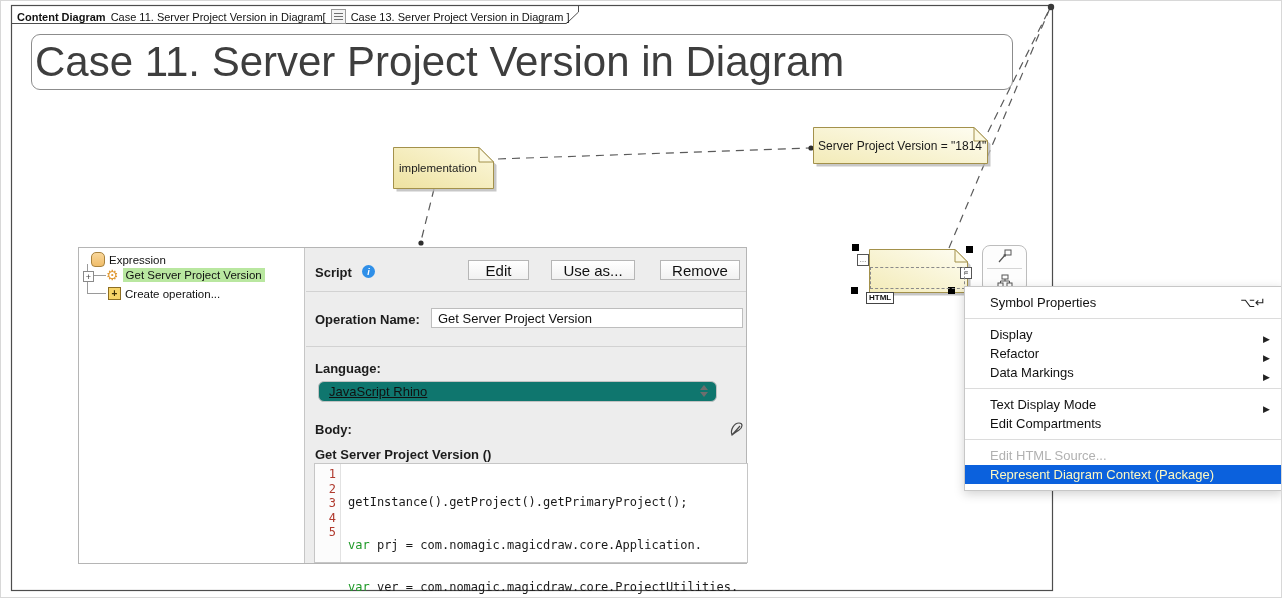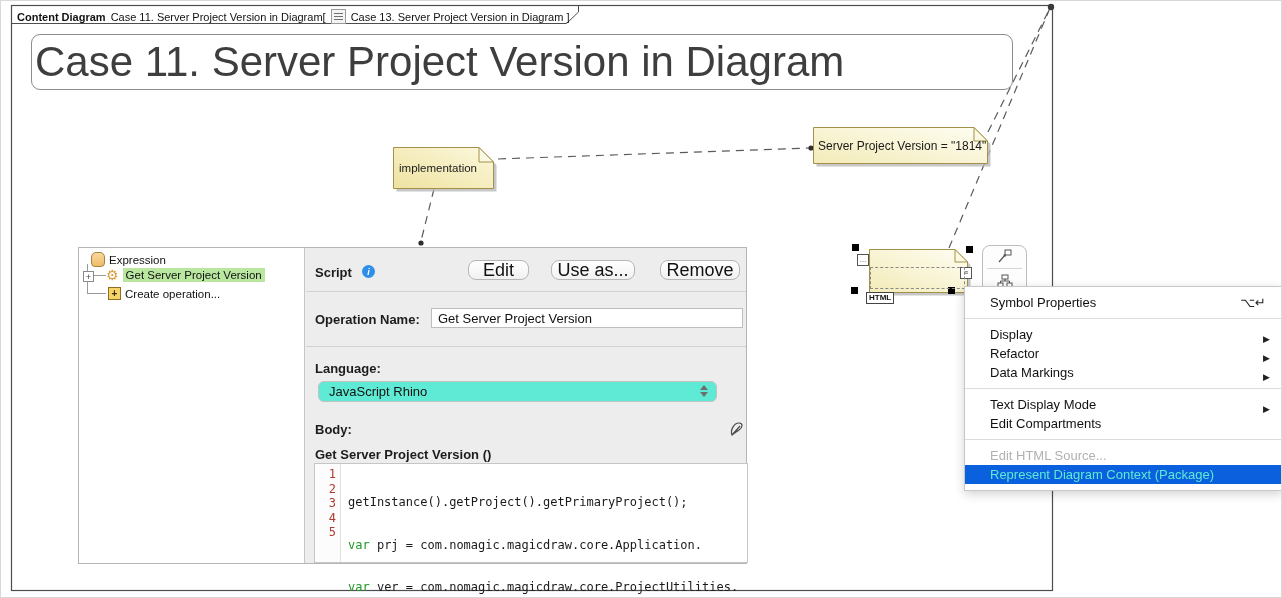--- a/index.html
+++ b/index.html
@@ -30,50 +30,50 @@
   .gear-icon{font-size:14px;color:#e09a35;line-height:12px;}
   .plus-icon{width:11px;height:11px;background:#f7d468;border:1px solid #8d6e22;color:#3a2d06;font-size:10px;font-weight:bold;
              display:flex;align-items:center;justify-content:center;line-height:10px;}
   .expand-box{position:absolute;width:9px;height:9px;background:#fff;border:1px solid #8a8a8a;color:#444;font-size:9px;
               display:flex;align-items:center;justify-content:center;line-height:8px;}
   .hl-green{background:#b9e7a0;padding:1px 3px;}
   .tree-line{position:absolute;background:#9a9a9a;}
 
   
   .lbl{position:absolute;font-size:13px;color:#1c1c1c;white-space:nowrap;font-weight:bold;}
-  .btn{position:absolute;height:20px;border:1px solid #b6b6b6;border-radius:8px;background:linear-gradient(#ffffff,#f1f1f1);
-       font-size:18px;color:#111;display:flex;align-items:center;justify-content:center;box-sizing:border-box;}
+  .btn{position:absolute;height:20px;border:1px solid #b6b6b6;border-radius:0;background:linear-gradient(#ffffff,#f1f1f1);
+       font-size:15px;color:#111;display:flex;align-items:center;justify-content:center;box-sizing:border-box;}
   .sep{position:absolute;left:227px;right:0;height:1px;background:#d2d2d2;}
   .info-icon{position:absolute;width:13px;height:13px;border-radius:50%;background:#2f8fe8;color:#fff;font-size:9px;font-weight:bold;
              display:flex;align-items:center;justify-content:center;font-style:italic;}
   .text-input{position:absolute;height:20px;border:1px solid #bdbdbd;background:#fff;font-size:13px;color:#111;
               padding:0 6px;box-sizing:border-box;font-family:"Liberation Sans",sans-serif;}
-  .select{position:absolute;height:21px;border:1px solid #c2c2c2;border-radius:6px;background:#5eead4;font-size:13px;color:#111;
-          display:flex;align-items:center;padding:0 10px;box-sizing:border-box;}
+  .select{position:absolute;height:21px;border:1px solid #c2c2c2;border-radius:6px;background:#0f766e;font-size:13px;color:#111;
+          display:flex;align-items:center;padding:0 10px;box-sizing:border-box;text-decoration:underline;}
   .chevrons{position:absolute;right:8px;top:3px;display:flex;flex-direction:column;gap:2px;}
   .chevrons span{width:0;height:0;border-left:4px solid transparent;border-right:4px solid transparent;}
   .chev-up{border-bottom:5px solid #6e6e6e;}
   .chev-dn{border-top:5px solid #6e6e6e;}
 
   
   #code-box{position:absolute;left:235px;top:215px;width:434px;height:100px;background:#fff;border:1px solid #c6c6c6;
             box-sizing:border-box;display:flex;font-family:"DejaVu Sans Mono","Liberation Mono",monospace;font-size:12px;}
   #gutter{width:26px;border-right:1px solid #e2e2e2;background:#fcfcfc;color:#b03a2e;text-align:right;padding:3px 4px 0 0;box-sizing:border-box;}
   #code-lines{padding:3px 0 0 7px;color:#1a1a1a;white-space:pre;}
   .cl,.gl{line-height:14.5px;height:14.5px;}
   .kw{color:#1f9928;}
 
   
   #menu{left:963px;top:285px;width:319px;background:#ffffff;border:1px solid #c7c7c7;box-sizing:border-box;
         padding:6px 0;font-size:13px;color:#111;box-shadow:0 3px 10px rgba(0,0,0,.18);}
   .mi{height:19px;line-height:19px;padding-left:25px;padding-right:14px;position:relative;white-space:nowrap;}
   .mi .arrow{position:absolute;right:12px;top:5px;font-size:9px;color:#222;}
   .mi .shortcut{position:absolute;right:16px;top:0;font-size:13px;color:#222;font-family:"DejaVu Sans",sans-serif;}
   .mi.disabled{color:#b1b1b1;}
-  .mi.highlight{color:#5eead4;}
+  .mi.highlight{color:#fef9c3;}
   .msep{height:13px;position:relative;}
   .msep::after{content:"";position:absolute;left:0;right:0;top:6px;height:1px;background:#dcdcdc;}
 
   
   .handle{position:absolute;width:7px;height:7px;background:#000;}
   .mini-box{position:absolute;width:10px;height:10px;background:#fff;border:1px solid #555;color:#333;font-size:7px;
             display:flex;align-items:center;justify-content:center;line-height:6px;}
   #sel-dash{left:869px;top:266px;width:95px;height:22px;border:1px dashed #8a8a8a;box-sizing:border-box;}
   #html-tag{left:865px;top:291px;font-size:8px;font-weight:bold;color:#111;border:1px solid #444;background:#fff;
             padding:0 2px;line-height:10px;}

